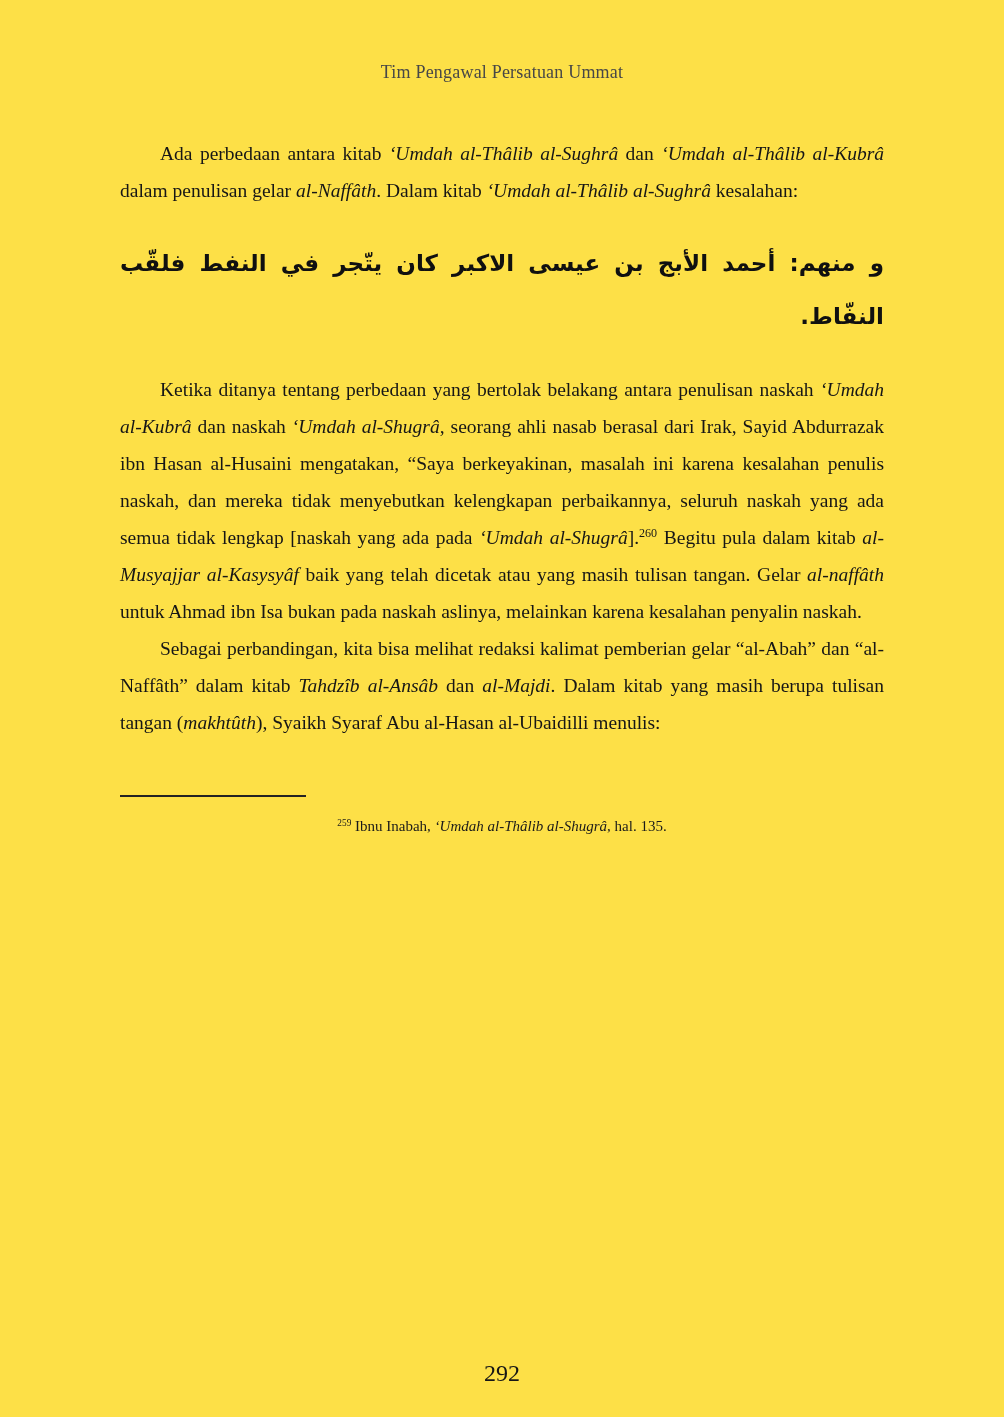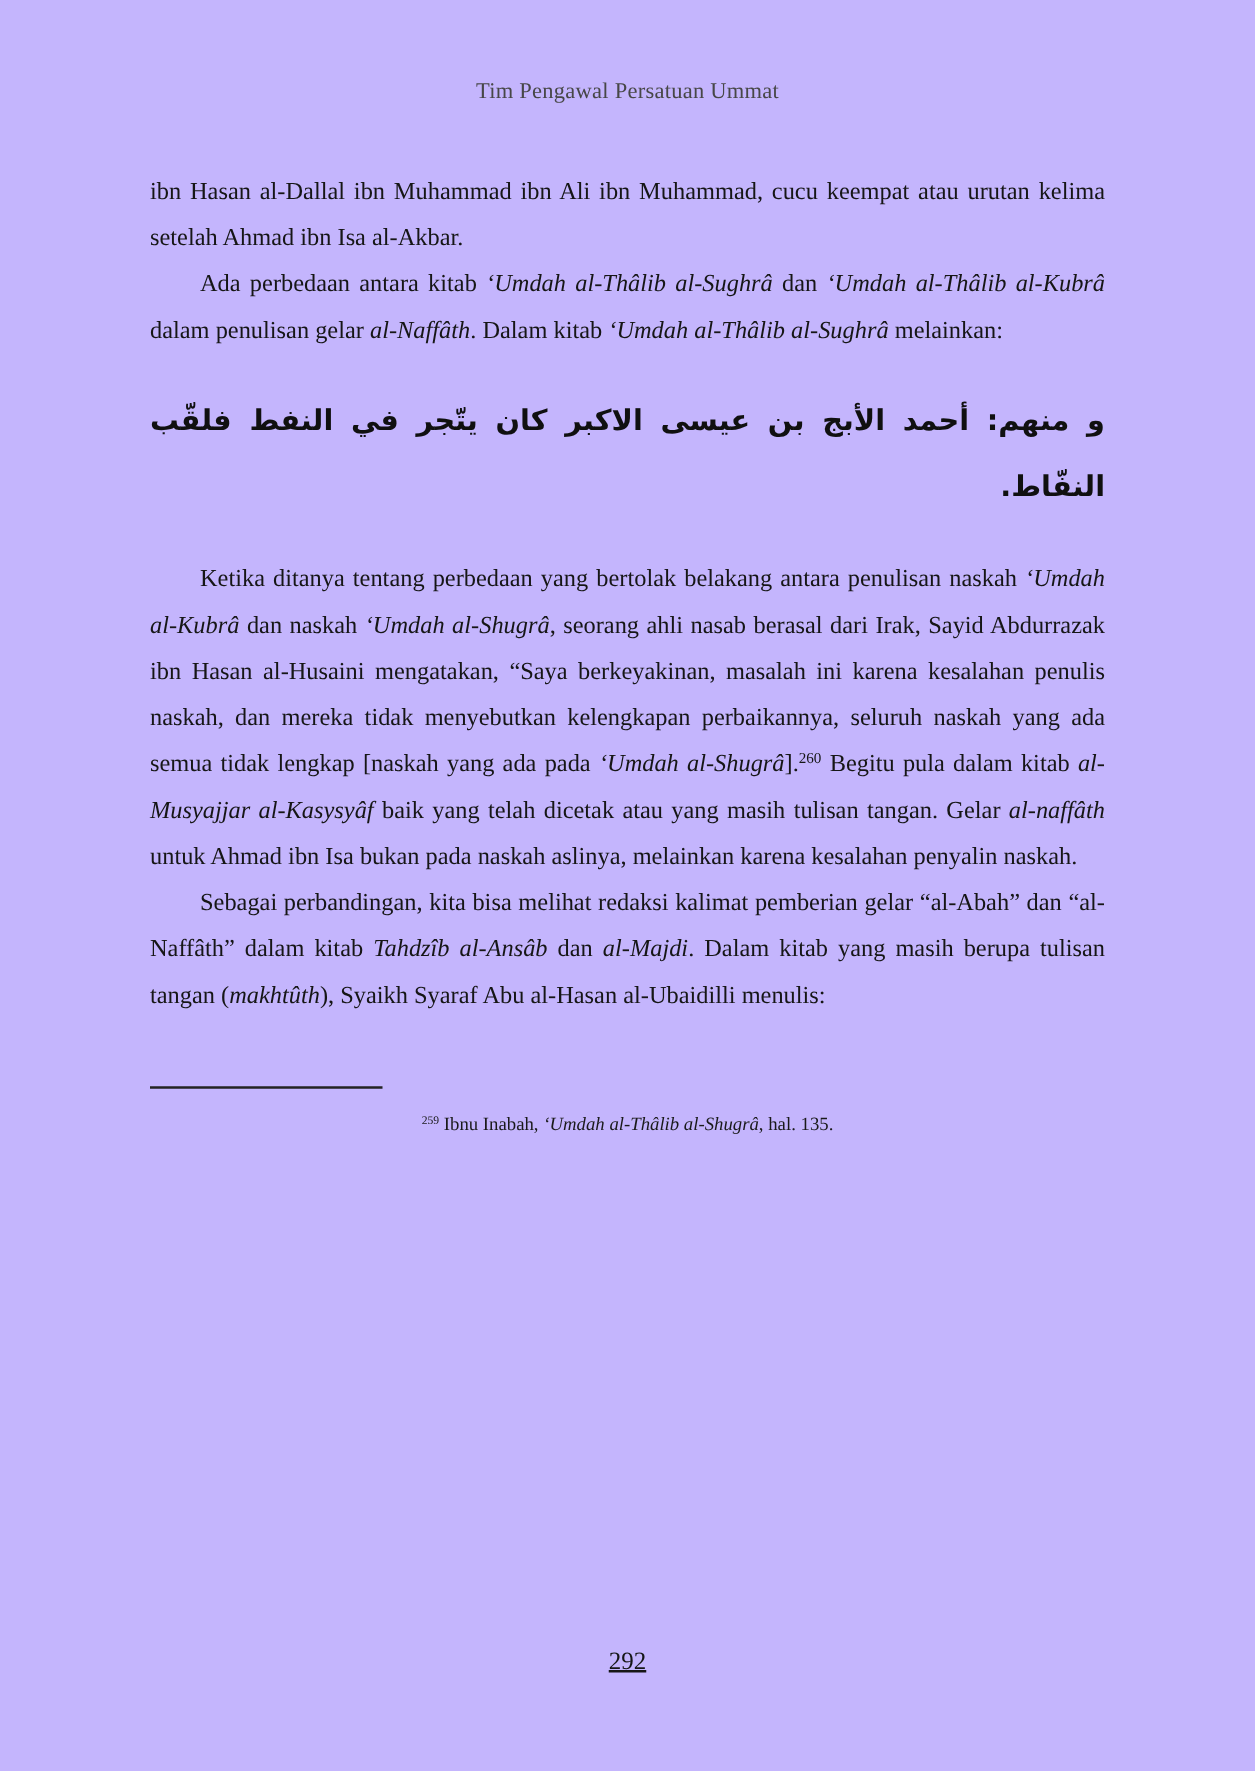--- a/index.html
+++ b/index.html
@@ -11,21 +11,21 @@
     width: 1004px;
     height: 1417px;
     overflow: hidden;
     font-family: "Liberation Serif", serif;
     color: #161616;
   }
   .page {
     position: relative;
     width: 1004px;
     height: 1417px;
-    background: #c4b5fd;
+    background: #fde047;
   }
   .running-header {
     padding-top: 62px;
     text-align: center;
     font-size: 18px;
     color: #474747;
     letter-spacing: 0.2px;
   }
   .body-area {
     margin: 52px 120px 0 120px;
@@ -71,37 +71,35 @@
     font-size: 15px;
     line-height: 31px;
     text-align: center;
     color: #1a1a1a;
   }
   .footnotes p.blk { margin: 0; }
   .page-number {
     position: absolute;
     left: 0;
     right: 0;
-    top: 1318px;
+    top: 1360px;
     text-align: center;
-    font-size: 20px;
+    font-size: 24px;
     color: #161616;
-    text-decoration: underline;
   }
 </style>
 </head>
 <body>
 
 <div class="page">
 
   <div class="running-header">Tim Pengawal Persatuan Ummat</div>
 
   <div class="body-area">
-      <p class="blk body"><span>ibn Hasan al-Dallal ibn Muhammad ibn Ali ibn Muhammad, cucu keempat atau urutan kelima setelah Ahmad ibn Isa al-Akbar.</span></p>
-      <p class="blk body indent"><span>Ada perbedaan antara kitab </span><span class="it">‘Umdah al-Thâlib al-Sughrâ</span><span> dan </span><span class="it">‘Umdah al-Thâlib al-Kubrâ</span><span> dalam penulisan gelar </span><span class="it">al-Naffâth</span><span>. Dalam kitab </span><span class="it">‘Umdah al-Thâlib al-Sughrâ</span><span> melainkan:</span></p>
+      <p class="blk body indent"><span>Ada perbedaan antara kitab </span><span class="it">‘Umdah al-Thâlib al-Sughrâ</span><span> dan </span><span class="it">‘Umdah al-Thâlib al-Kubrâ</span><span> dalam penulisan gelar </span><span class="it">al-Naffâth</span><span>. Dalam kitab </span><span class="it">‘Umdah al-Thâlib al-Sughrâ</span><span> kesalahan:</span></p>
       <p class="blk arabic" dir="rtl"><span>و منهم: أحمد الأبج بن عيسى الاكبر كان يتّجر في النفط فلقّب النفّاط.</span></p>
       <p class="blk body indent gap-top"><span>Ketika ditanya tentang perbedaan yang bertolak belakang antara penulisan naskah </span><span class="it">‘Umdah al-Kubrâ</span><span> dan naskah </span><span class="it">‘Umdah al-Shugrâ</span><span>, seorang ahli nasab berasal dari Irak, Sayid Abdurrazak ibn Hasan al-Husaini mengatakan, “Saya berkeyakinan, masalah ini karena kesalahan penulis naskah, dan mereka tidak menyebutkan kelengkapan perbaikannya, seluruh naskah yang ada semua tidak lengkap [naskah yang ada pada </span><span class="it">‘Umdah al-Shugrâ</span><span>].</span><sup class="fnref">260</sup><span> Begitu pula dalam kitab </span><span class="it">al-Musyajjar al-Kasysyâf</span><span> baik yang telah dicetak atau yang masih tulisan tangan. Gelar </span><span class="it">al-naffâth</span><span> untuk Ahmad ibn Isa bukan pada naskah aslinya, melainkan karena kesalahan penyalin naskah.</span></p>
       <p class="blk body indent"><span>Sebagai perbandingan, kita bisa melihat redaksi kalimat pemberian gelar “al-Abah” dan “al-Naffâth” dalam kitab </span><span class="it">Tahdzîb al-Ansâb</span><span> dan </span><span class="it">al-Majdi</span><span>. Dalam kitab yang masih berupa tulisan tangan (</span><span class="it">makhtûth</span><span>), Syaikh Syaraf Abu al-Hasan al-Ubaidilli menulis:</span></p>
     </div>
 
   <div class="footnote-area">
     <div class="fn-rule"></div>
     <div class="footnotes">
         <p class="blk footnote"><sup class="fnref">259</sup><span> Ibnu Inabah, </span><span class="it">‘Umdah al-Thâlib al-Shugrâ</span><span>, hal. 135.</span></p>
       </div>

